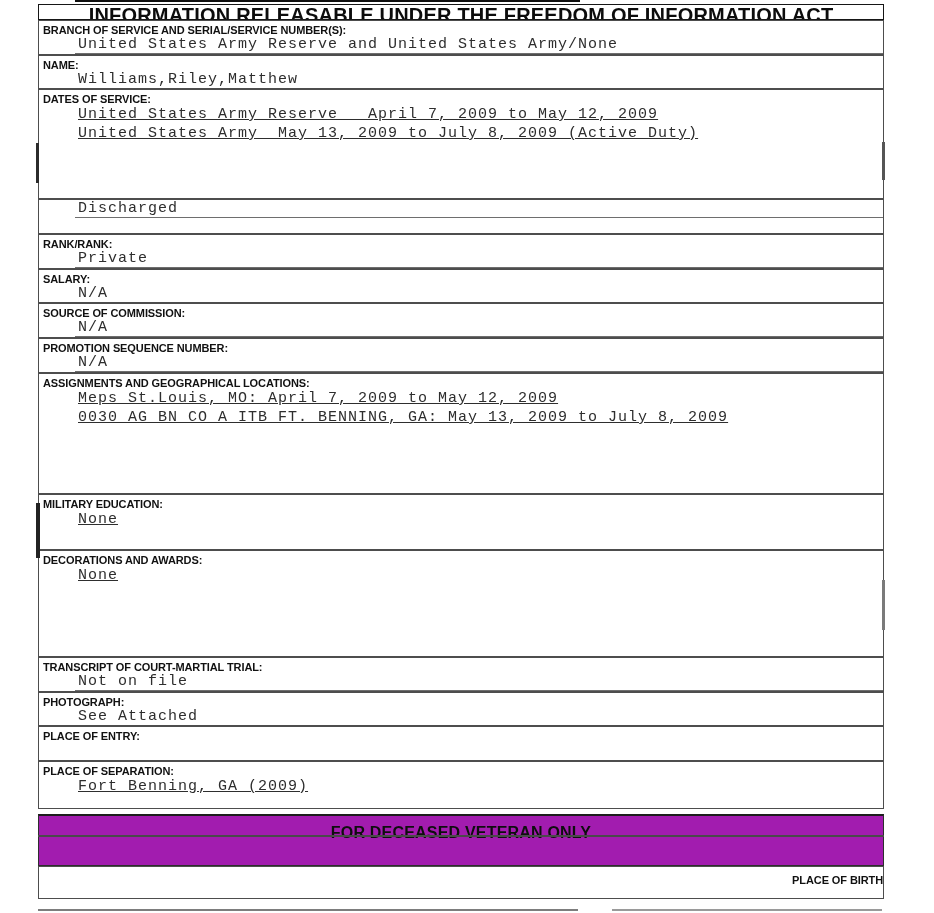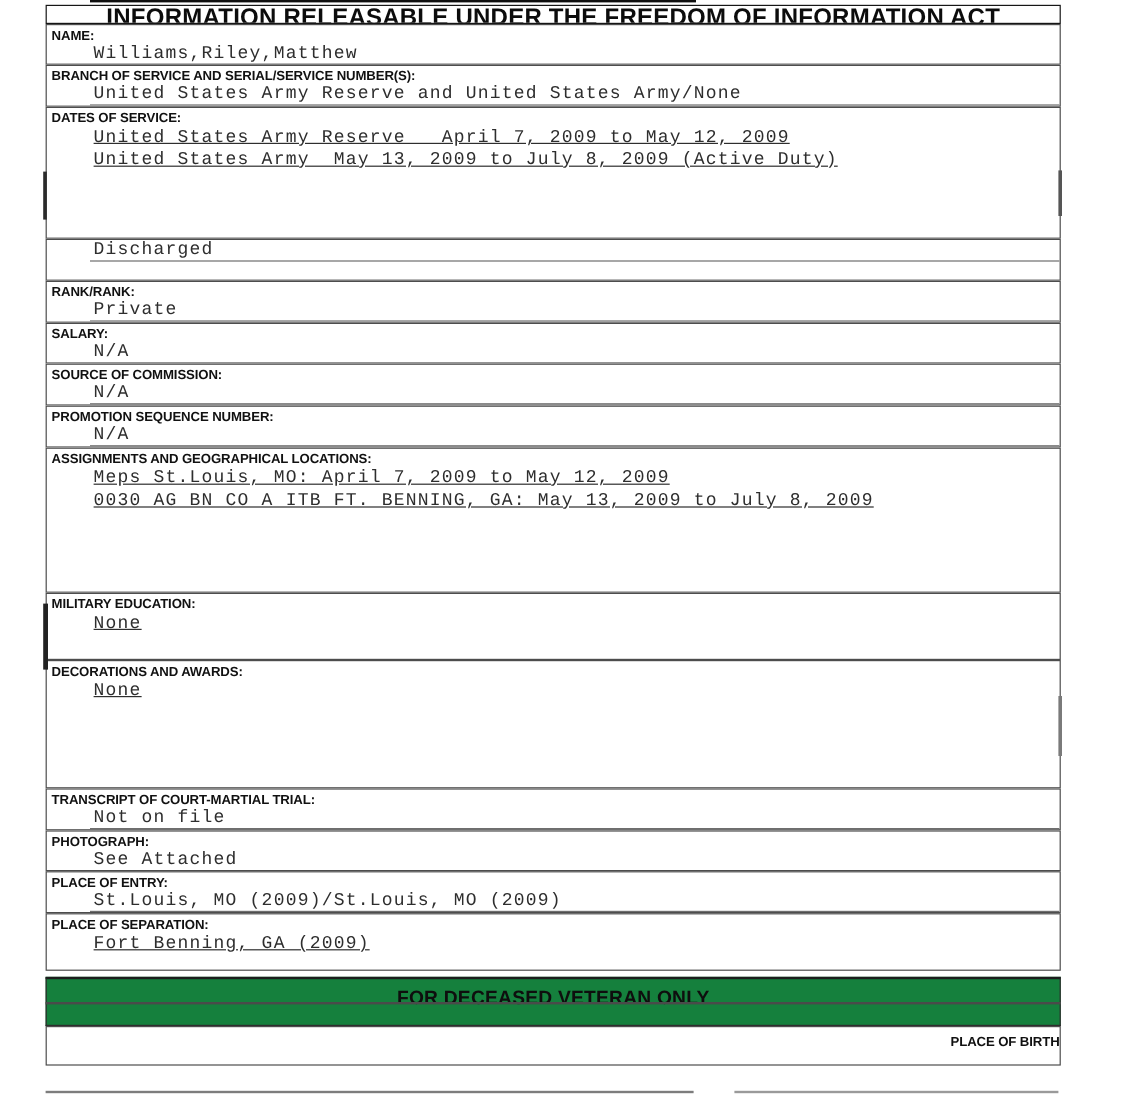--- a/index.html
+++ b/index.html
@@ -35,52 +35,52 @@
   
   .hA{height:34px}
   .hB{height:35px}
   .hDates{height:110px}
   .hAsg{height:121px}
   .hMil{height:56px}
   .hDec{height:107px}
   .hSep{height:48px}
   .hBirth{height:33px}
   .band{
-    box-sizing:border-box;height:41px;margin-top:5px;
+    box-sizing:border-box;height:52px;margin-top:5px;
     border:1px solid #2e2e2e;border-top:2px solid #1d1d1d;
     text-align:center;font-weight:bold;font-size:16px;color:#0e0e0e;
-    padding-top:8px;letter-spacing:0.2px;background:#15803d;
+    padding-top:8px;letter-spacing:0.2px;background:#a21caf;
   }
   .s-birth .lbl{padding-top:7px;text-align:right;}
   
   .art{position:absolute;pointer-events:none;}
   .art-top{left:75px;top:0;width:505px;height:2px;background:#0f0f0f;}
   .art-l1{left:36px;top:143px;width:3px;height:40px;background:#2b2b2b;}
   .art-l2{left:36px;top:503px;width:4px;height:55px;background:#222;}
   .art-r1{left:882px;top:142px;width:3px;height:38px;background:#555;}
   .art-r2{left:882px;top:580px;width:3px;height:50px;background:#7a7a7a;}
   .art-heavy{left:38px;top:835px;width:846px;height:2px;background:#4a4a4a;}
   .art-bot1{left:38px;top:909px;width:540px;height:2px;background:#7d7d7d;}
   .art-bot2{left:612px;top:909px;width:270px;height:2px;background:#9a9a9a;}
 </style>
 </head>
 <body>
 
 <div class="form">
 
   <div class="titlebox">INFORMATION RELEASABLE UNDER THE FREEDOM OF INFORMATION ACT</div>
 
+  <div class="sec hB">
+    <div class="lbl">BRANCH OF SERVICE AND SERIAL/SERVICE NUMBER(S):</div>
+    <div class="val ul">United States Army Reserve and United States Army/None</div>
+  </div>
+
   <div class="sec hA">
     <div class="lbl">NAME:</div>
     <div class="val ul">Williams,Riley,Matthew</div>
-  </div>
-
-  <div class="sec hB">
-    <div class="lbl">BRANCH OF SERVICE AND SERIAL/SERVICE NUMBER(S):</div>
-    <div class="val ul">United States Army Reserve and United States Army/None</div>
   </div>
 
   <div class="sec hDates tall">
     <div class="lbl">DATES OF SERVICE:</div>
     <div class="val">United States Army Reserve   April 7, 2009 to May 12, 2009</div>
     <div class="val">United States Army  May 13, 2009 to July 8, 2009 (Active Duty)</div>
   </div>
 
   <div class="sec hB">
     <div class="val ul">Discharged</div>
@@ -127,21 +127,20 @@
     <div class="val ul">Not on file</div>
   </div>
 
   <div class="sec hA">
     <div class="lbl">PHOTOGRAPH:</div>
     <div class="val ul">See Attached</div>
   </div>
 
   <div class="sec hB">
     <div class="lbl">PLACE OF ENTRY:</div>
-    <div class="val ul">St.Louis, MO (2009)/St.Louis, MO (2009)</div>
   </div>
 
   <div class="sec hSep tall">
     <div class="lbl">PLACE OF SEPARATION:</div>
     <div class="val">Fort Benning, GA (2009)</div>
   </div>
 
   <div class="band">FOR DECEASED VETERAN ONLY</div>
 
   <div class="sec hBirth s-birth">

